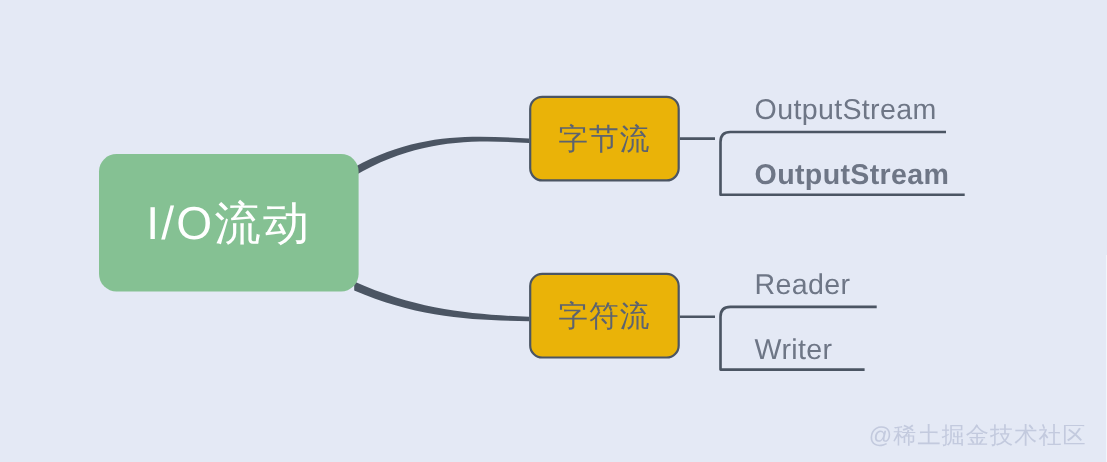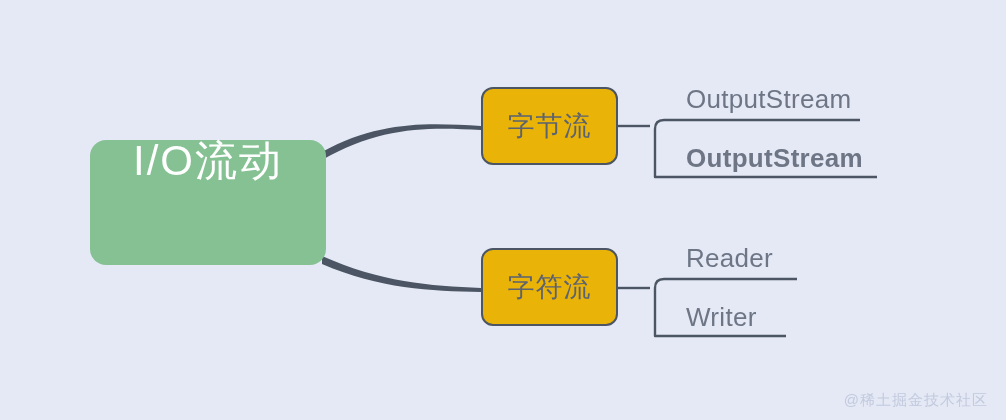--- a/index.html
+++ b/index.html
@@ -27,21 +27,21 @@
   
   .root-node {
     position: absolute;
     left: 90px;
     top: 140px;
     width: 236px;
     height: 125px;
     background: #85c193;
     border-radius: 16px;
     display: flex;
-    align-items: flex-start;
+    align-items: center;
     justify-content: center;
     box-sizing: border-box;
     z-index: 3;
   }
   .root-label {
     color: #ffffff;
     font-size: 42px;
     letter-spacing: 2px;
     line-height: 1;
     white-space: nowrap;
@@ -83,21 +83,21 @@
   .leaf-l2 { left: 686px; top: 143px; font-weight: bold; }
   .leaf-l3 { left: 686px; top: 243px; text-align: center; }
   .leaf-l4 { left: 686px; top: 302px; }
 
   
   .watermark {
     position: absolute;
     right: 18px;
     bottom: 10px;
     color: #c3cade;
-    font-size: 15px;
+    font-size: 21px;
     letter-spacing: 1px;
     white-space: nowrap;
     z-index: 4;
   }
 </style>
 </head>
 <body>
 
 <div id="canvas">
 

